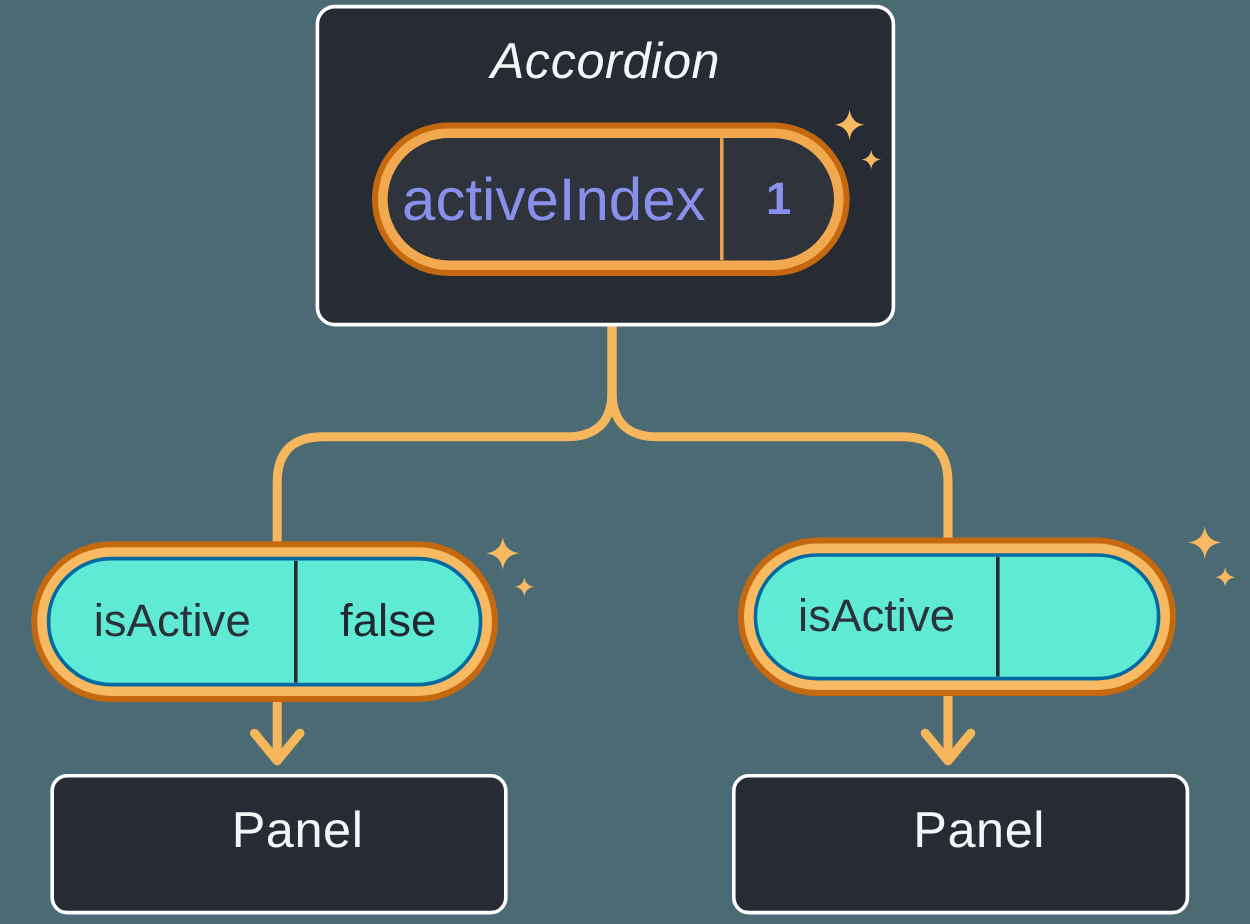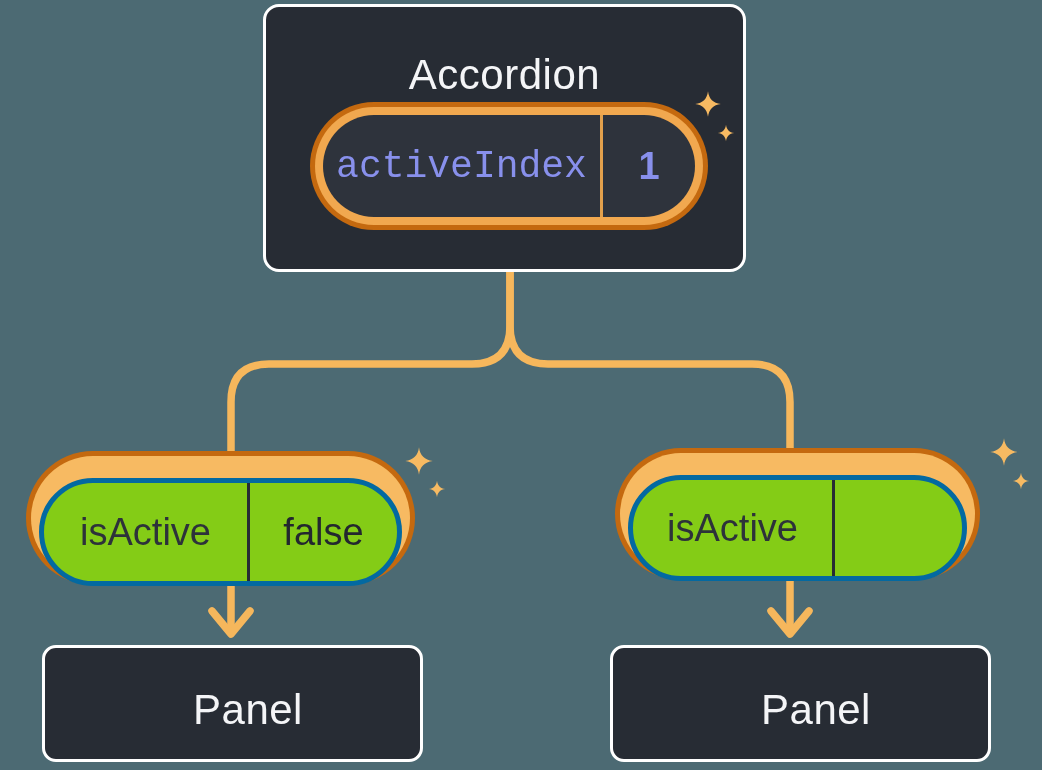--- a/index.html
+++ b/index.html
@@ -35,25 +35,25 @@
   .node-title {
     position: absolute;
     left: 0; right: 0;
     text-align: center;
     color: #F4F5F7;
     font-size: 42px;
     font-weight: 500;
     letter-spacing: 0.5px;
   }
   .accordion-box { left: 263px; top: 4px; width: 483px; height: 268px; }
-  .accordion-box .node-title { top: 44px; }
+  .accordion-box .node-title { top: 20px; font-style: italic; }
   .panel-box { top: 645px; width: 381px; height: 117px; border-radius: 14px; }
   .panel-box.left  { left: 42px; }
   .panel-box.right { left: 610px; }
-  .panel-box .node-title { top: 38px; padding-left: 31px; }
+  .panel-box .node-title { top: 20px; padding-left: 31px; }
 
   
   .pill-outer {
     position: absolute;
     border-radius: 999px;
     background: #C4690F;
     padding: 5px;
     box-sizing: border-box;
   }
   .pill-mid {
@@ -70,28 +70,27 @@
     align-items: stretch;
     overflow: hidden;
   }
   .state-pill { left: 310px; top: 102px; width: 398px; height: 128px; }
   .state-pill .pill-mid { background: #F1A84F; }
   .state-pill .pill-inner { background: #2E333C; }
   .state-pill .seg-label { flex: 1 1 auto; }
   .state-pill .seg-value { width: 92px; }
   .state-pill .divider { width: 3px; background: #E2A04C; }
   .state-pill .seg { display: flex; align-items: center; justify-content: center; }
-  .state-pill .seg-label span { color: #8890EC; font-size: 38px; font-family: Liberation Mono, monospace; }
+  .state-pill .seg-label span { color: #8890EC; font-size: 50px; }
   .state-pill .seg-value span { color: #8890EC; font-size: 38px; font-weight: bold; }
 
   .prop-pill .pill-mid { background: #F7BA62; }
   .prop-pill .pill-inner {
-    background: #84cc16;
-    border: 5px solid #0369a1;
-    margin-top: 14px;
+    background: #5eead4;
+    border: 3px solid #0369a1;
   }
   .prop-pill .seg { display: flex; align-items: center; justify-content: center; }
   .prop-pill .divider { width: 3px; background: #272C34; }
   .prop-pill .seg-label span { color: #2D323A; font-size: 38px; }
   .prop-pill .seg-value span { color: #23272F; font-size: 38px; font-weight: normal; }
 
   .prop-pill.left  { left: 26px;  top: 451px; width: 389px; height: 134px; }
   .prop-pill.left  .seg-label { width: 203px; }
   .prop-pill.left  .seg-value { flex: 1 1 auto; }
 

